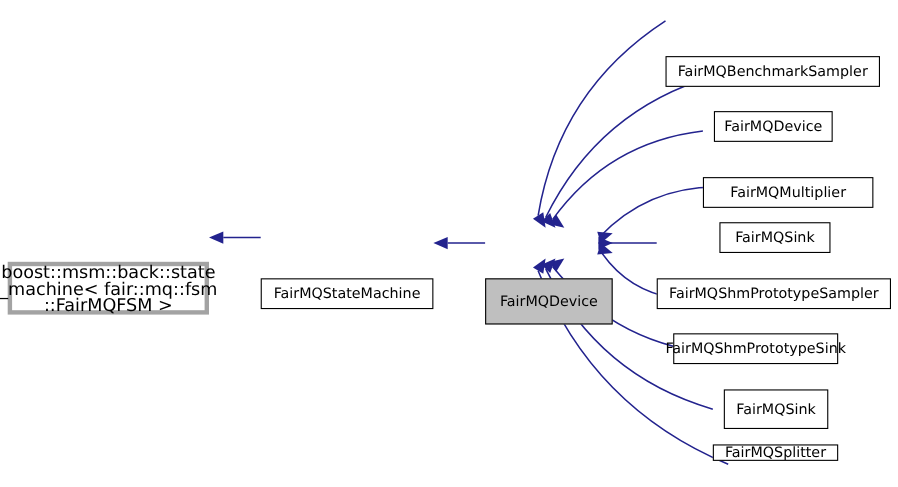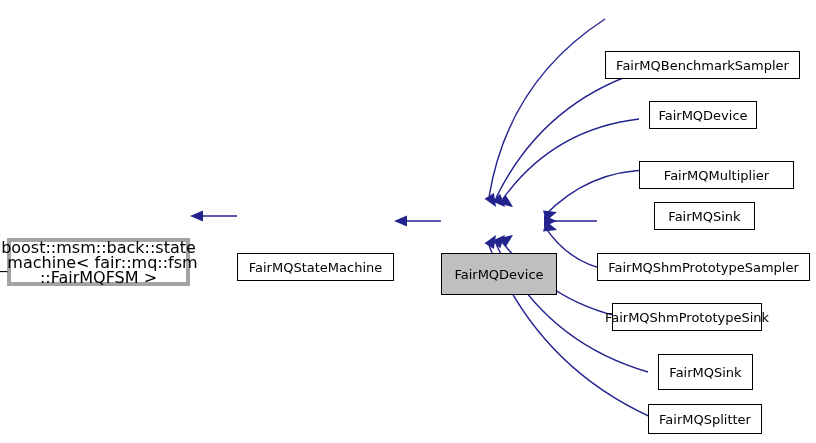--- a/index.html
+++ b/index.html
@@ -85,17 +85,17 @@
 ::FairMQFSM &gt;</div>
       <div class="node-box" style="left: 237px; top: 207px; width: 157px; height: 28px;">FairMQStateMachine</div>
       <div class="node-box highlight" style="left: 441px; top: 207px; width: 116px; height: 42px;">FairMQDevice</div>
       <div class="node-box" style="left: 605px; top: 5px; width: 195px; height: 28px;">FairMQBenchmarkSampler</div>
       <div class="node-box" style="left: 649px; top: 55px; width: 108px; height: 28px;">FairMQDevice</div>
       <div class="node-box" style="left: 639px; top: 115px; width: 155px; height: 28px;">FairMQMultiplier</div>
       <div class="node-box" style="left: 654px; top: 156px; width: 101px; height: 28px;">FairMQSink</div>
       <div class="node-box" style="left: 597px; top: 207px; width: 213px; height: 28px;">FairMQShmPrototypeSampler</div>
       <div class="node-box" style="left: 612px; top: 257px; width: 150px; height: 28px;">FairMQShmPrototypeSink</div>
       <div class="node-box" style="left: 658px; top: 308px; width: 95px; height: 36px;">FairMQSink</div>
-      <div class="node-box" style="left: 648px; top: 358px; width: 114px; height: 30px;">FairMQSplitter</div>
+      <div class="node-box" style="left: 648px; top: 358px; width: 114px; height: 15px;">FairMQSplitter</div>
       <div class="node-box" style="left: 662px; top: 408px; width: 87px; height: 28px;">MyDevice</div>
     </div>
 
 </div>
 
 </body></html>

